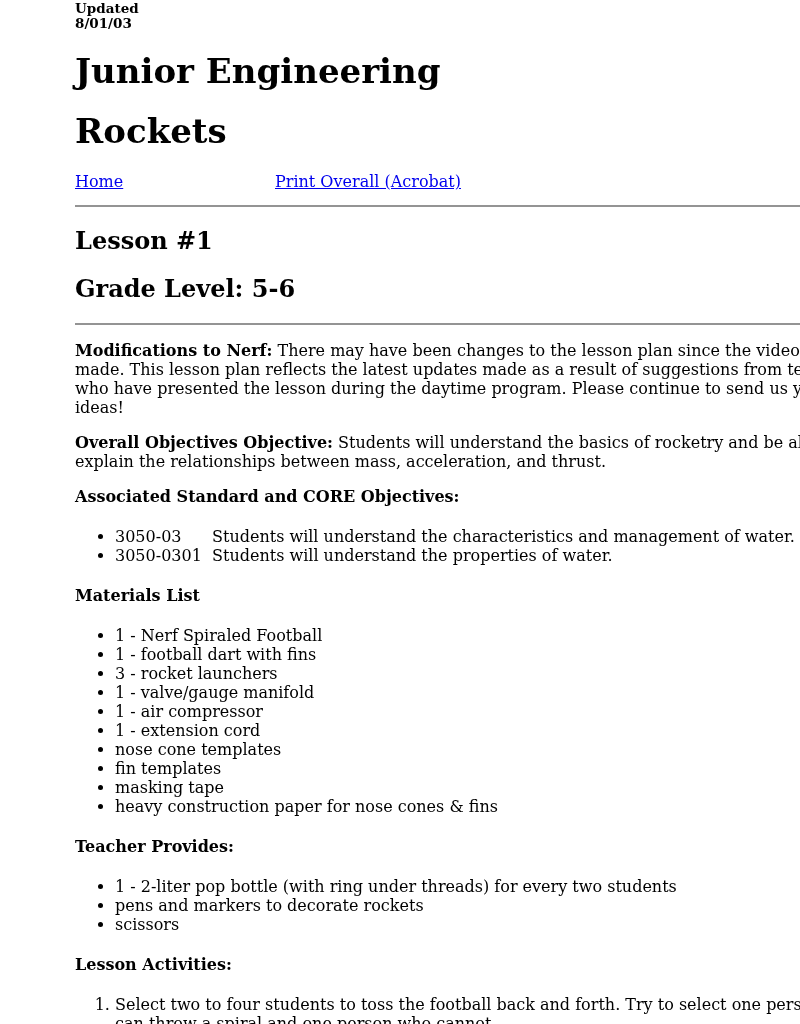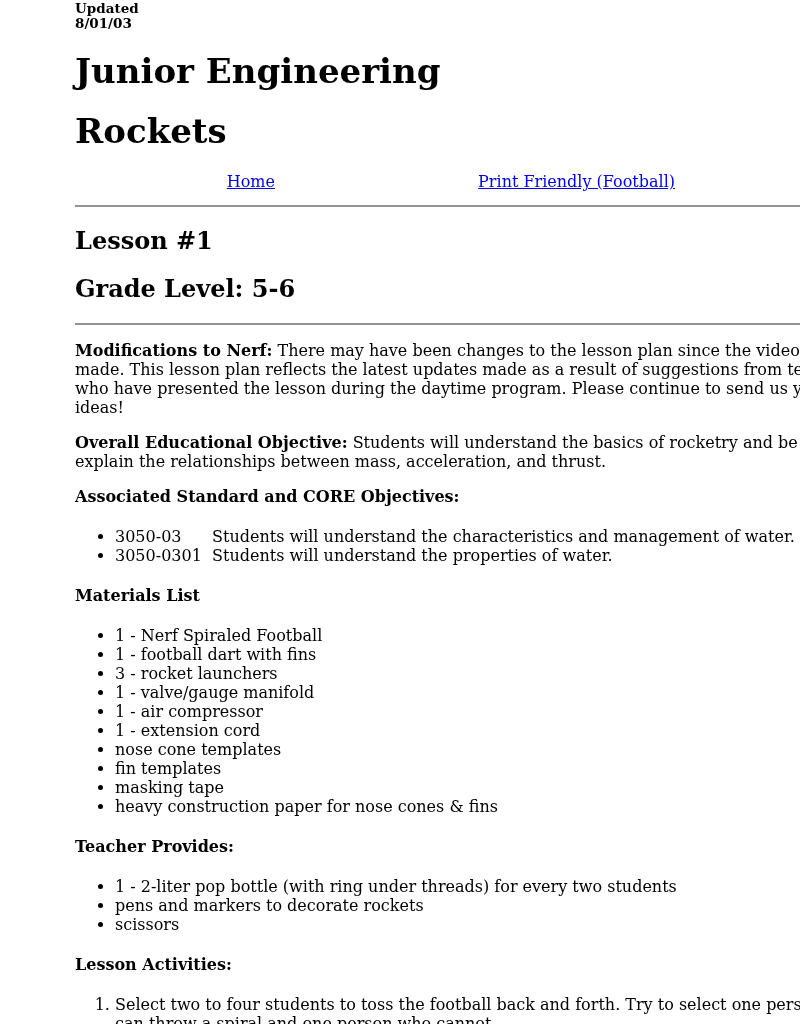--- a/index.html
+++ b/index.html
@@ -33,21 +33,21 @@
   h2 {
     font-size: 24px;
     line-height: 28px;
     margin: 20px 0;
     font-weight: bold;
   }
   .nav {
     display: flex;
     margin: 19px 0 14px 0;
   }
-  .nav .cell { text-align: right; }
+  .nav .cell { text-align: left; }
   .c25 { width: 25%; }
   .c50 { width: 50%; }
   a.navlink {
     color: #0000EE;
     text-decoration: underline;
     cursor: pointer;
   }
   hr.rule {
     border: none;
     height: 2px;
@@ -74,34 +74,34 @@
   </div>
 
   <h1>Junior Engineering</h1>
   <h1>Rockets</h1>
 
   <div class="nav">
     <div class="cell c25">
       <a class="navlink" href="#">Home</a>
     </div>
     <div class="cell c50">
-      <a class="navlink" href="#">Print Friendly (Football)</a>
+      <a class="navlink" href="#">Print Overall (Acrobat)</a>
     </div>
   </div>
 
   <hr class="rule">
 
   <h2>Lesson #1</h2>
   <h2>Grade Level: 5-6</h2>
 
   <hr class="rule">
 
   <p><b>Modifications to Nerf:</b><span> There may have been changes to the lesson plan since the video was made. This lesson plan reflects the latest updates made as a result of suggestions from teachers who have presented the lesson during the daytime program. Please continue to send us your ideas!</span></p>
 
-  <p><b>Overall Educational Objective:</b><span> Students will understand the basics of rocketry and be able to explain the relationships between mass, acceleration, and thrust.</span></p>
+  <p><b>Overall Objectives Objective:</b><span> Students will understand the basics of rocketry and be able to explain the relationships between mass, acceleration, and thrust.</span></p>
 
   <p class="bold-head">Associated Standard and CORE Objectives:</p>
   <ul class="prewrap">
       <li>3050-03      Students will understand the characteristics and management of water.</li>
       <li>3050-0301  Students will understand the properties of water.</li>
     </ul>
 
   <p class="bold-head">Materials List</p>
   <ul>
       <li>1 - Nerf Spiraled Football</li>

